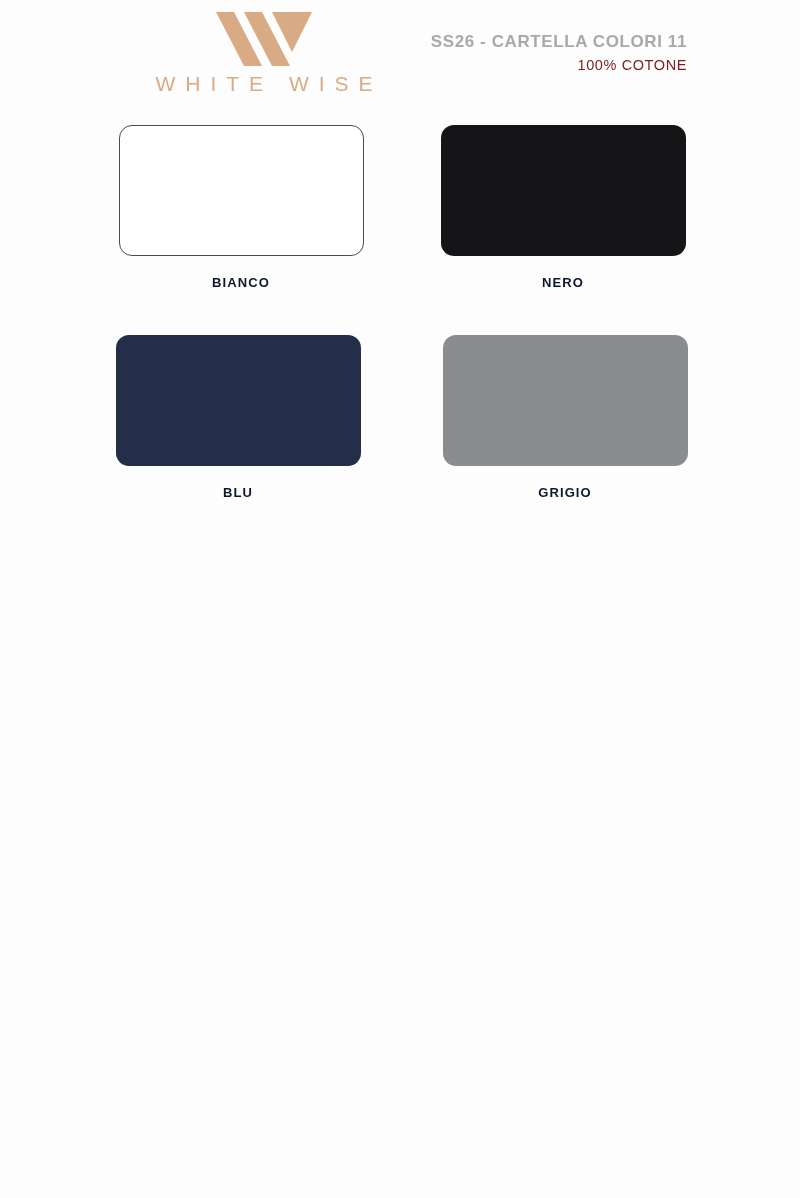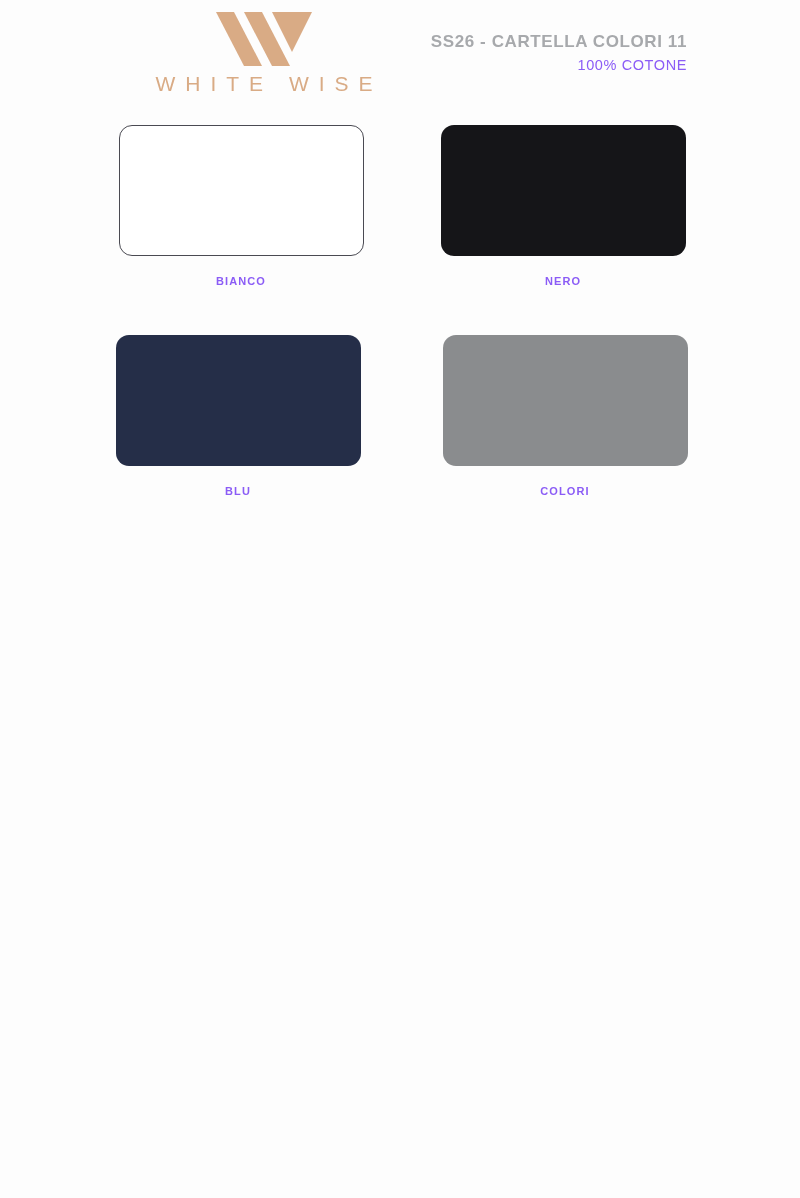--- a/index.html
+++ b/index.html
@@ -59,21 +59,21 @@
   .doc-meta-title {
     font-size: 17px;
     font-weight: bold;
     color: #a7a9ac;
     letter-spacing: 0.6px;
     white-space: nowrap;
   }
   .doc-meta-sub {
     font-size: 14.5px;
     font-weight: 400;
-    color: #8b5cf6;
+    color: #7f1d1d;
     letter-spacing: 0.6px;
     white-space: nowrap;
   }
 
   
   .swatch-grid {
     position: absolute;
     top: 125px;
     left: 0;
     width: 800px;
@@ -99,24 +99,24 @@
     margin: 0 auto;
     box-sizing: border-box;
   }
   .swatch-chip.outlined {
     border: 1.3px solid #4a4a52;
   }
 
   .swatch-label {
     margin-top: 19px;
     text-align: center;
-    font-size: 11px;
+    font-size: 13px;
     font-weight: bold;
     letter-spacing: 1.1px;
-    color: #8b5cf6;
+    color: #0f172a;
   }
 
   
   .row-2 .col-left  { left: 93px; }
   .row-2 .col-right { left: 420px; }
   .row-3 .col-left  { left: 91px; }
   .row-3 .col-right { left: 417px; }
 </style>
 </head>
 <body style="background: rgb(253, 253, 253);">
@@ -152,18 +152,18 @@
     </div>
   </div>
 
   <div class="swatch-row row-2">
     <div class="swatch-cell col-left">
       <div class="swatch-chip" style="background-color: rgb(37, 46, 72);"></div>
       <div class="swatch-label">BLU</div>
     </div>
     <div class="swatch-cell col-right">
       <div class="swatch-chip" style="background-color: rgb(138, 140, 142);"></div>
-      <div class="swatch-label">COLORI</div>
+      <div class="swatch-label">GRIGIO</div>
     </div>
   </div>
 
 
 </div>
 
 </body></html>

